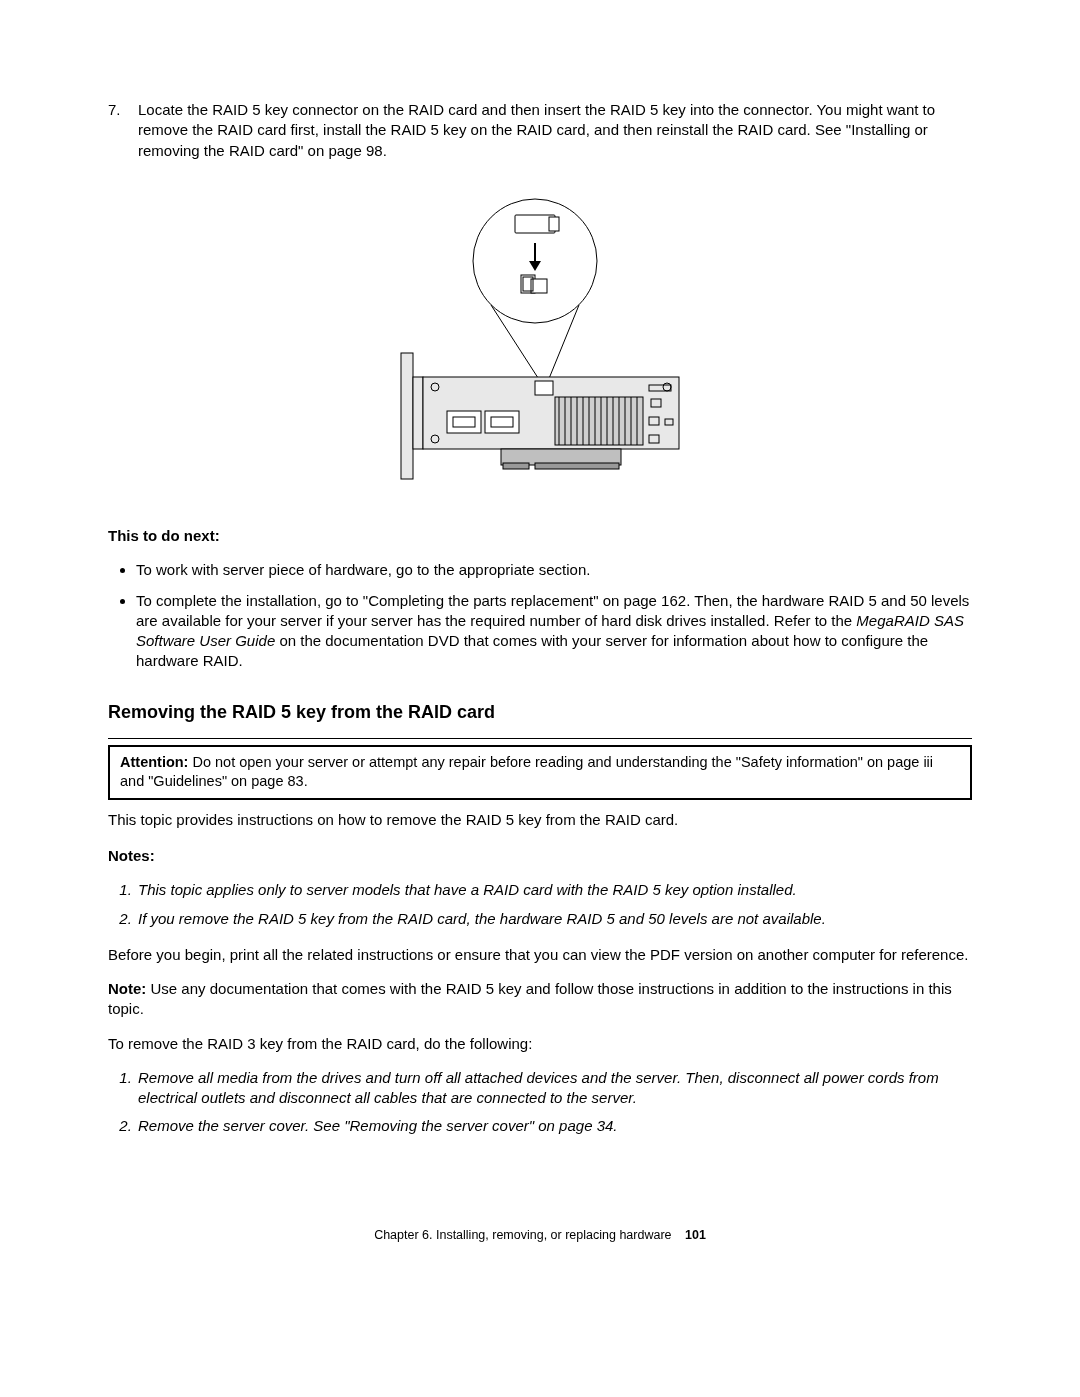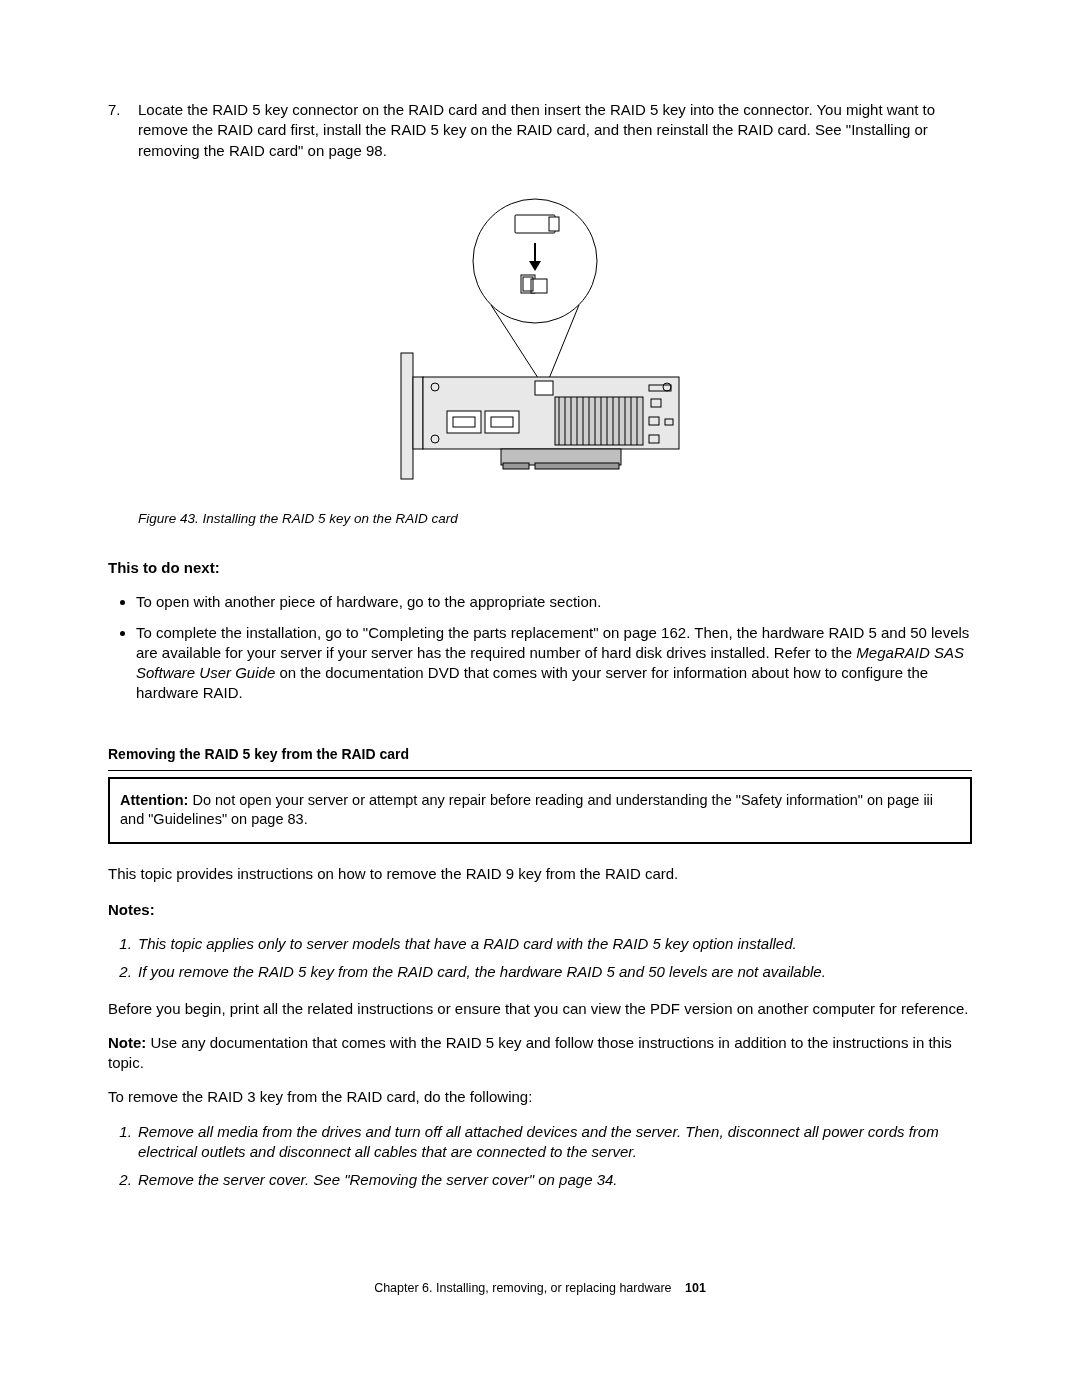--- a/index.html
+++ b/index.html
@@ -15,22 +15,22 @@
   }
   .step7-wrap { padding-left: 30px; }
   .step-num { float: left; margin-left: -30px; width: 26px; }
   p { margin: 0 0 14px 0; }
   .note-inline { margin-top: 14px; }
   .figure-box { text-align: center; margin: 30px 0 30px 0; }
   .figure-caption { font-style: italic; font-size: 13.5px; margin-top: 14px; padding-left: 30px; text-align: left; }
   .subhead { font-weight: bold; margin-top: 20px; }
   ul.bullets { margin: 6px 0 24px 0; padding-left: 28px; }
   ul.bullets li { margin-bottom: 10px; }
-  h2.section { font-size: 14px; font-weight: bold; border-bottom: 1.5px solid #000; padding-bottom: 6px; margin: 41px 0 6px 0; }
-  .attention-box { border: 2px solid #000; padding: 12px 10px; font-size: 14.5px; line-height: 1.35; margin-bottom: 20px; }
+  h2.section { font-size: 18px; font-weight: bold; border-bottom: 1.5px solid #000; padding-bottom: 14px; margin: 28px 0 6px 0; }
+  .attention-box { border: 2px solid #000; padding: 6px 10px; font-size: 14.5px; line-height: 1.35; margin-bottom: 10px; }
   ol.notes, ol.steps { margin: 6px 0 16px 0; padding-left: 28px; }
   ol.notes li, ol.steps li { margin-bottom: 8px; padding-left: 2px; font-style: italic; }
   .footer { font-size: 12.5px; text-align: center; margin-top: 90px; }
   .footer .pnum { font-weight: bold; margin-left: 10px; }
   svg { display: inline-block; }
 </style>
 </head>
 <body>
 
 <div class="step7-wrap">
@@ -99,39 +99,38 @@
     <rect x="254" y="194" width="22" height="6" fill="none" stroke="#000"></rect>
     <rect x="256" y="208" width="10" height="8" fill="none" stroke="#000"></rect>
     <rect x="270" y="228" width="8" height="6" fill="none" stroke="#000"></rect>
     <rect x="254" y="226" width="10" height="8" fill="none" stroke="#000"></rect>
     <rect x="254" y="244" width="10" height="8" fill="none" stroke="#000"></rect>
 
     <rect x="106" y="258" width="120" height="16" fill="#bfbfbf" stroke="#000"></rect>
     <rect x="108" y="272" width="26" height="6" fill="#999" stroke="#000"></rect>
     <rect x="140" y="272" width="84" height="6" fill="#999" stroke="#000"></rect>
   </svg>
-  <div class="figure-caption">Figure 43. Installing the RAID 5 key on the RAID card</div>
 </div>
 
 <p class="subhead">This to do next:</p>
 <ul class="bullets">
-  <li>To open with another piece of hardware, go to the appropriate section.</li>
+  <li>To work with server piece of hardware, go to the appropriate section.</li>
   <li>
     <span>To complete the installation, go to "Completing the parts replacement" on page 162. Then, the hardware RAID 5 and 50 levels are available for your server if your server has the required number of hard disk drives installed. Refer to the <em>MegaRAID SAS Software User Guide</em> on the documentation DVD that comes with your server for information about how to configure the hardware RAID.</span>
   </li>
 </ul>
 
 <h2 class="section">Removing the RAID 5 key from the RAID card</h2>
 
 <div class="attention-box">
   <strong>Attention:</strong>
   <span>Do not open your server or attempt any repair before reading and understanding the "Safety information" on page iii and "Guidelines" on page 83.</span>
 </div>
 
-<p>This topic provides instructions on how to remove the RAID 9 key from the RAID card.</p>
+<p>This topic provides instructions on how to remove the RAID 5 key from the RAID card.</p>
 
 <p class="subhead" style="margin-top:16px">Notes:</p>
 <ol class="notes">
   <li>This topic applies only to server models that have a RAID card with the RAID 5 key option installed.</li>
   <li>If you remove the RAID 5 key from the RAID card, the hardware RAID 5 and 50 levels are not available.</li>
 </ol>
 
 <p>Before you begin, print all the related instructions or ensure that you can view the PDF version on another computer for reference.</p>
 
 <p>

